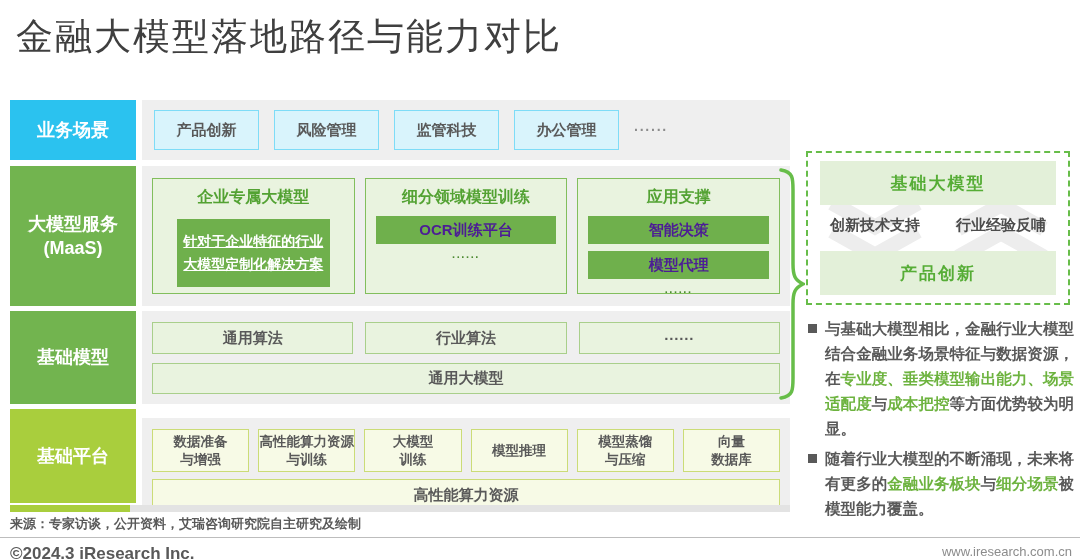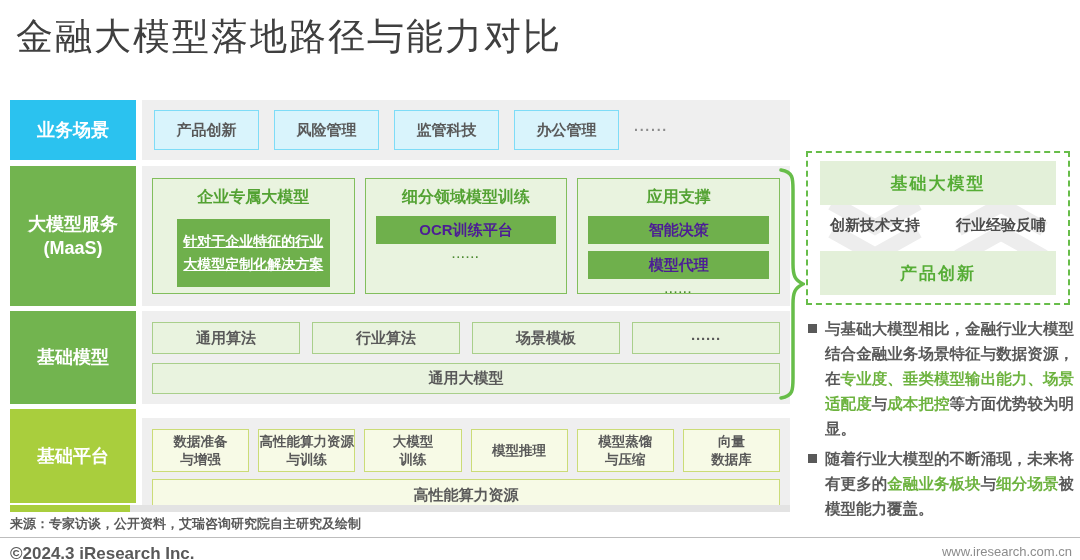--- a/index.html
+++ b/index.html
@@ -111,21 +111,20 @@
       <div class="maas-bar">模型代理</div>
       <div class="maas-dots">······</div>
     </div>
   </div>
 
   <div class="row-label" id="r3-label">基础模型</div>
   <div class="row-panel" id="r3-panel">
     <div class="fnd-row">
       <div class="fnd-box">通用算法</div>
       <div class="fnd-box">行业算法</div>
-      <div class="fnd-box">场景模板</div>
       <div class="fnd-box">······</div>
     </div>
     <div class="fnd-wide">通用大模型</div>
   </div>
 
   <div class="row-label" id="r4-label">基础平台</div>
   <div class="row-panel" id="r4-panel">
     <div class="plt-row">
       <div class="plt-box">数据准备
 与增强</div>

